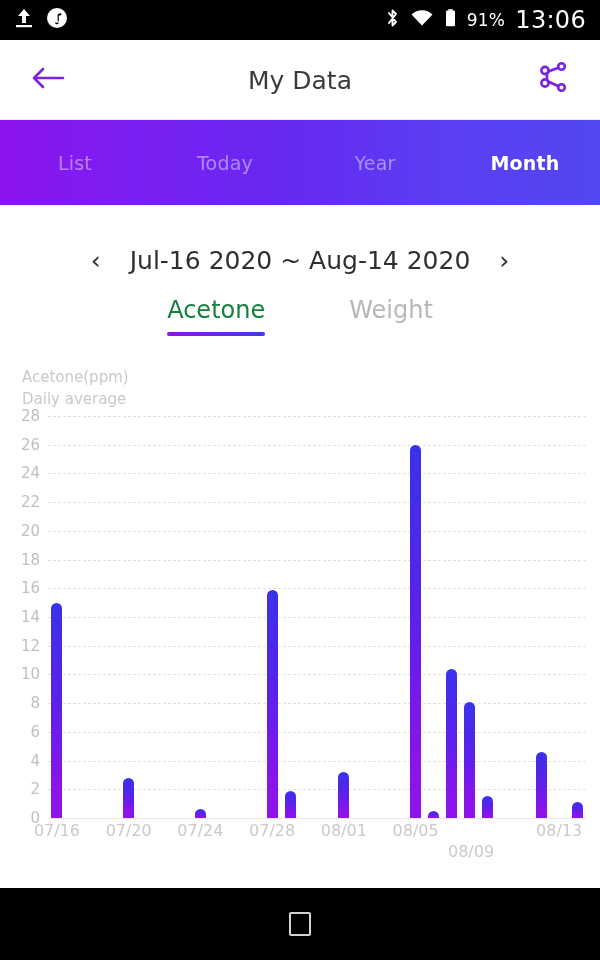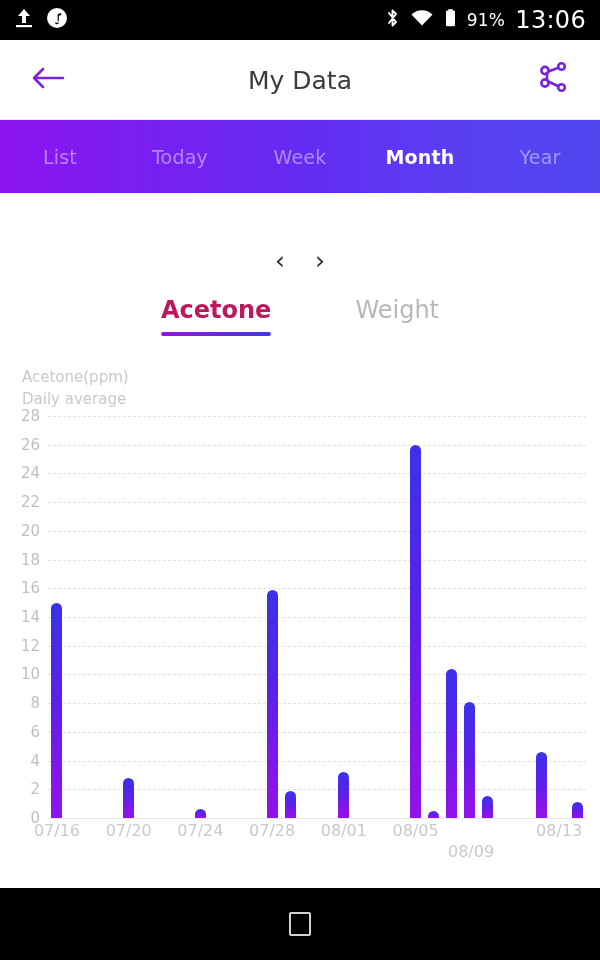--- a/index.html
+++ b/index.html
@@ -32,21 +32,21 @@
     position: absolute; left: 0; right: 0; text-align: center;
     font-size: 25px; color: #3b3b3b; font-weight: 400;
   }
   .appbar-back { position: absolute; left: 26px; width: 44px; height: 44px;
       display: flex; align-items: center; justify-content: center; }
   .appbar-share { position: absolute; right: 26px; width: 44px; height: 44px;
       display: flex; align-items: center; justify-content: center; }
 
   
   .periodtabs {
-    position: absolute; left: 0; top: 120px; width: 600px; height: 73px;
+    position: absolute; left: 0; top: 120px; width: 600px; height: 85px;
     background: linear-gradient(90deg, #8c13f0 0%, #7a1ef2 22%, #6629f2 48%, #5b3ef2 74%, #5147ef 100%);
     display: flex; align-items: center;
   }
   .ptab {
     flex: 1; text-align: center; font-size: 19px;
     color: rgba(255,255,255,0.45); letter-spacing: .2px;
   }
   .ptab.active { color: #fff; font-weight: bold; }
 
   
@@ -59,21 +59,21 @@
     line-height: 1; font-family: "DejaVu Sans", sans-serif;
   }
   .dr-label { font-size: 25px; color: #2f2f2f; padding: 0 14px; white-space: nowrap; }
 
   
   .metrictabs {
     position: absolute; left: 0; top: 296px; width: 600px; height: 60px;
     display: flex; align-items: flex-start; justify-content: center; gap: 84px;
   }
   .mtab { position: relative; padding-bottom: 12px; font-size: 24px; }
-  .mtab.active { color: #be185d; font-weight: bold; }
+  .mtab.active { color: #15803d; font-weight: normal; }
   .mtab.inactive { color: #b7b7b7; }
   .mtab .underline {
     position: absolute; left: 0; right: 0; bottom: 0; height: 4px; border-radius: 2px;
     background: linear-gradient(90deg, #9013e8 0%, #4338e6 100%);
   }
 
   
   .chartwrap { position: absolute; left: 0; top: 366px; width: 600px; height: 500px; }
   .chart-hdr-left { position: absolute; left: 22px; top: 0; }
   .chart-hdr-right { position: absolute; right: 18px; top: 0; text-align: right; }
@@ -177,27 +177,27 @@
           <circle cx="27.5" cy="26.5" r="3.3" stroke="#7a22e0" stroke-width="2.6" fill="none"></circle>
         </svg>
       </span>
     </div>
   </div>
   <div class="hairline" style="top:119px"></div>
 
   <div class="periodtabs">
     <div class="ptab">List</div>
     <div class="ptab">Today</div>
-    <div class="ptab">Week</div>
+    <div class="ptab">Year</div>
     <div class="ptab active">Month</div>
-    <div class="ptab">Year</div>
   </div>
 
   <div class="daterange">
     <div class="dr-arrow">‹</div>
+    <div class="dr-label">Jul-16 2020 ~ Aug-14 2020</div>
     <div class="dr-arrow">›</div>
   </div>
 
   <div class="metrictabs">
     <div class="mtab active">
       <span>Acetone</span>
       <span class="underline"></span>
     </div>
     <div class="mtab inactive">
       <span>Weight</span>

